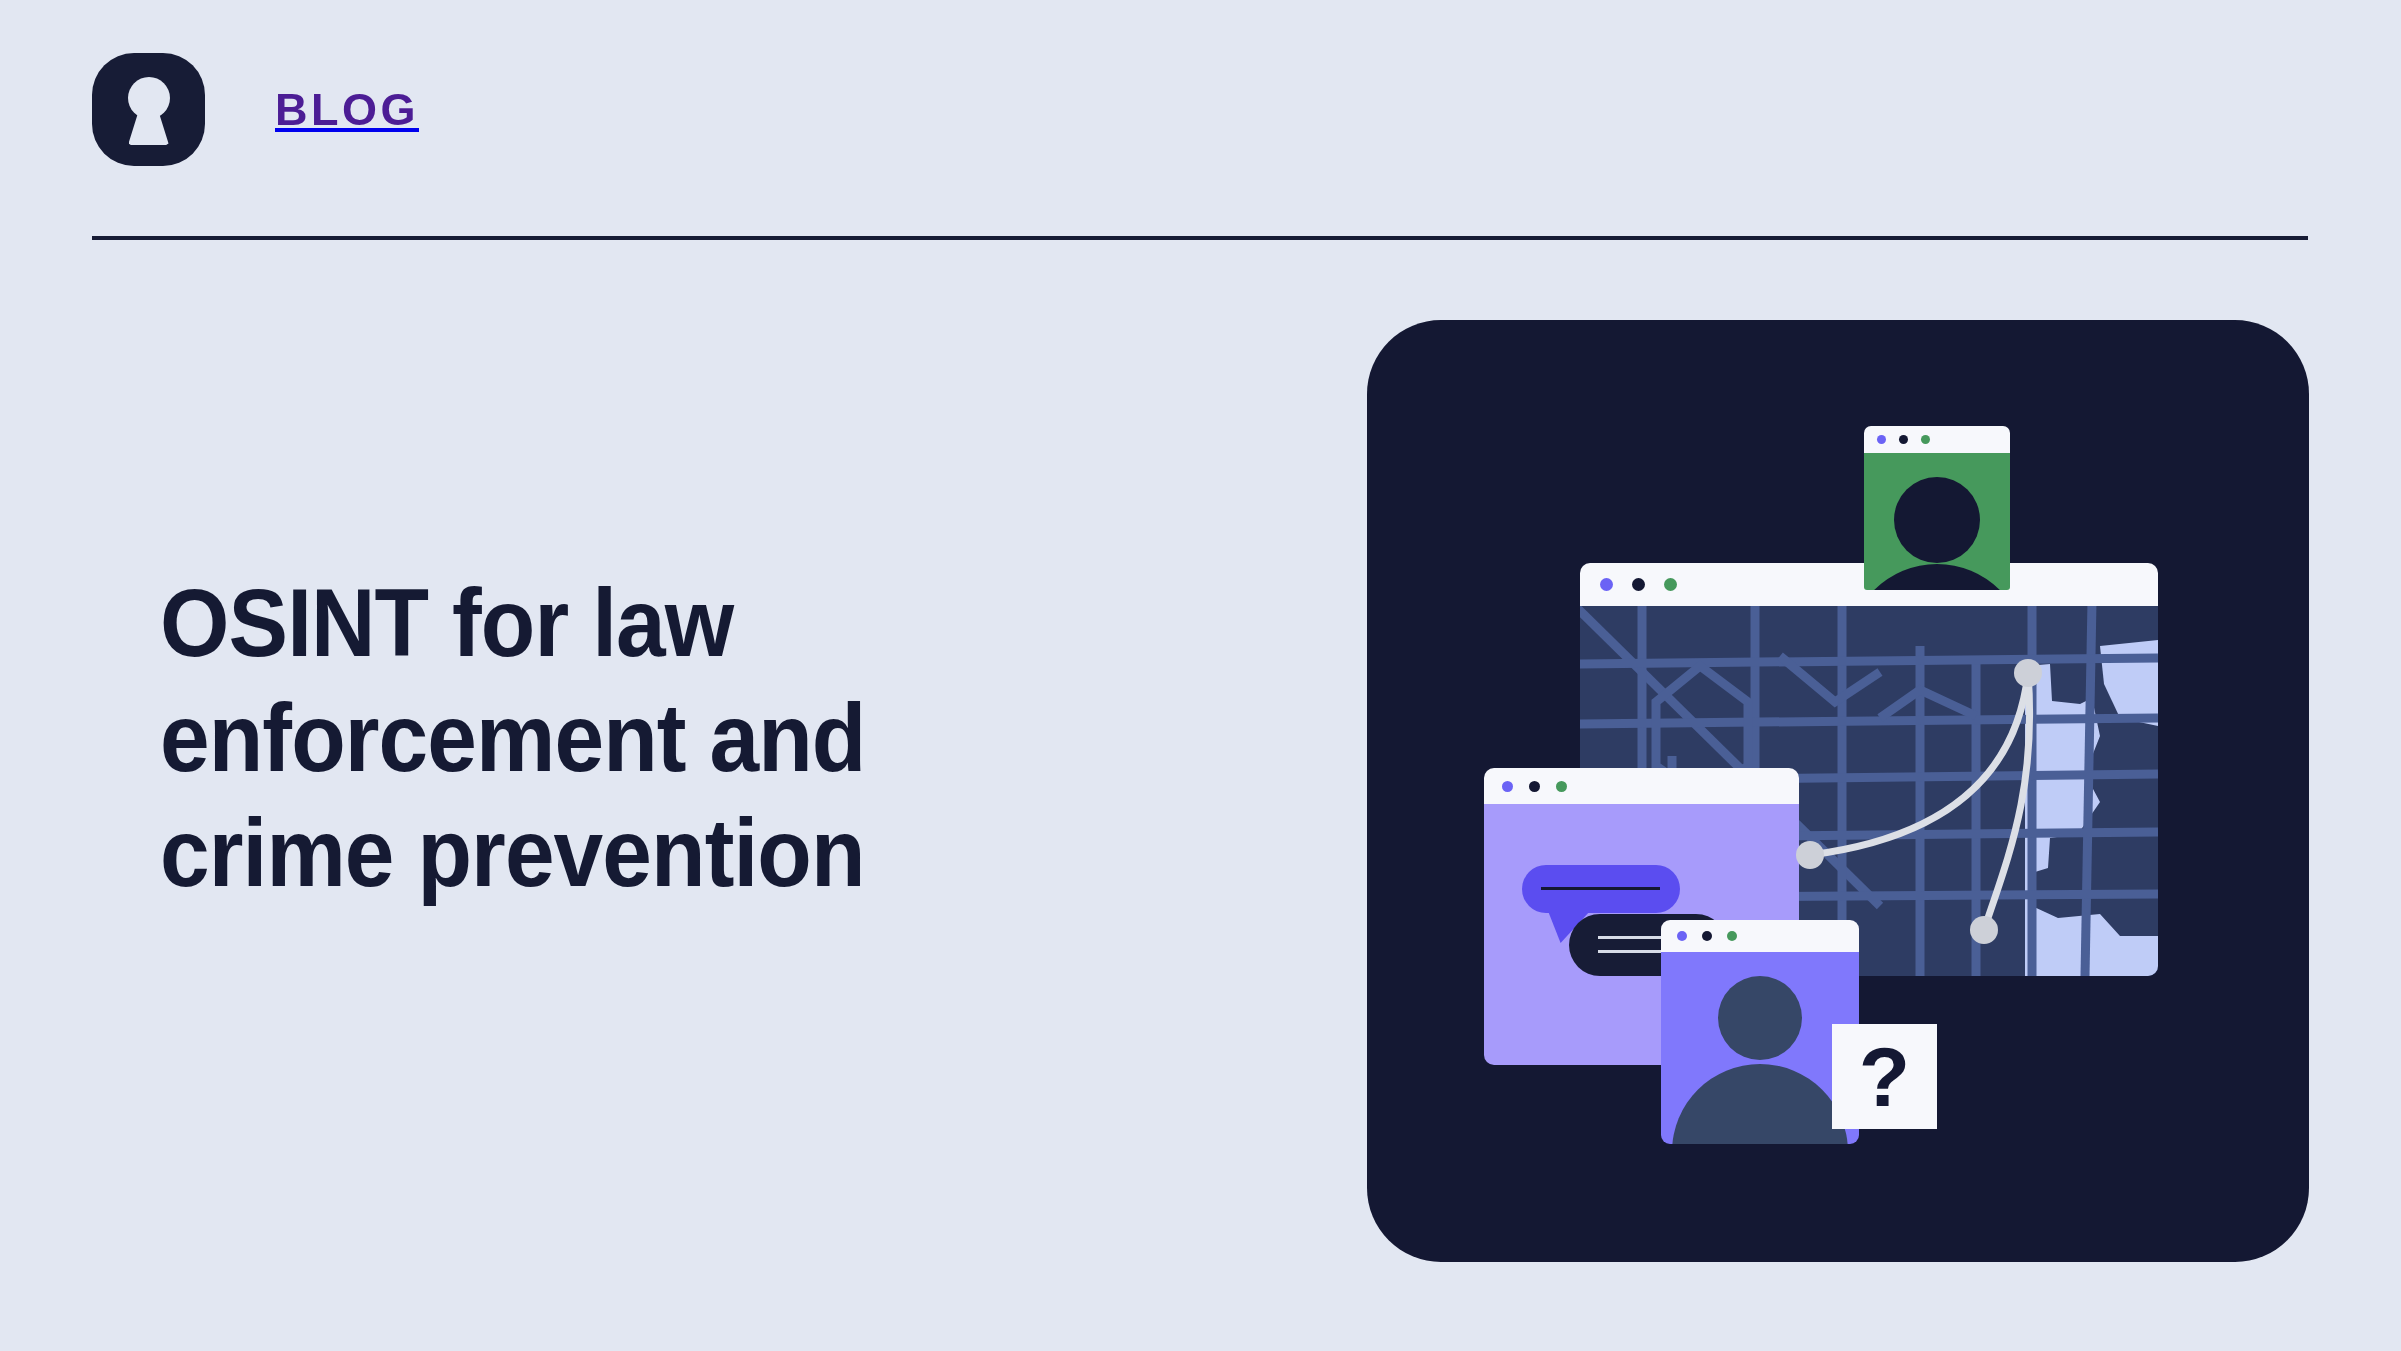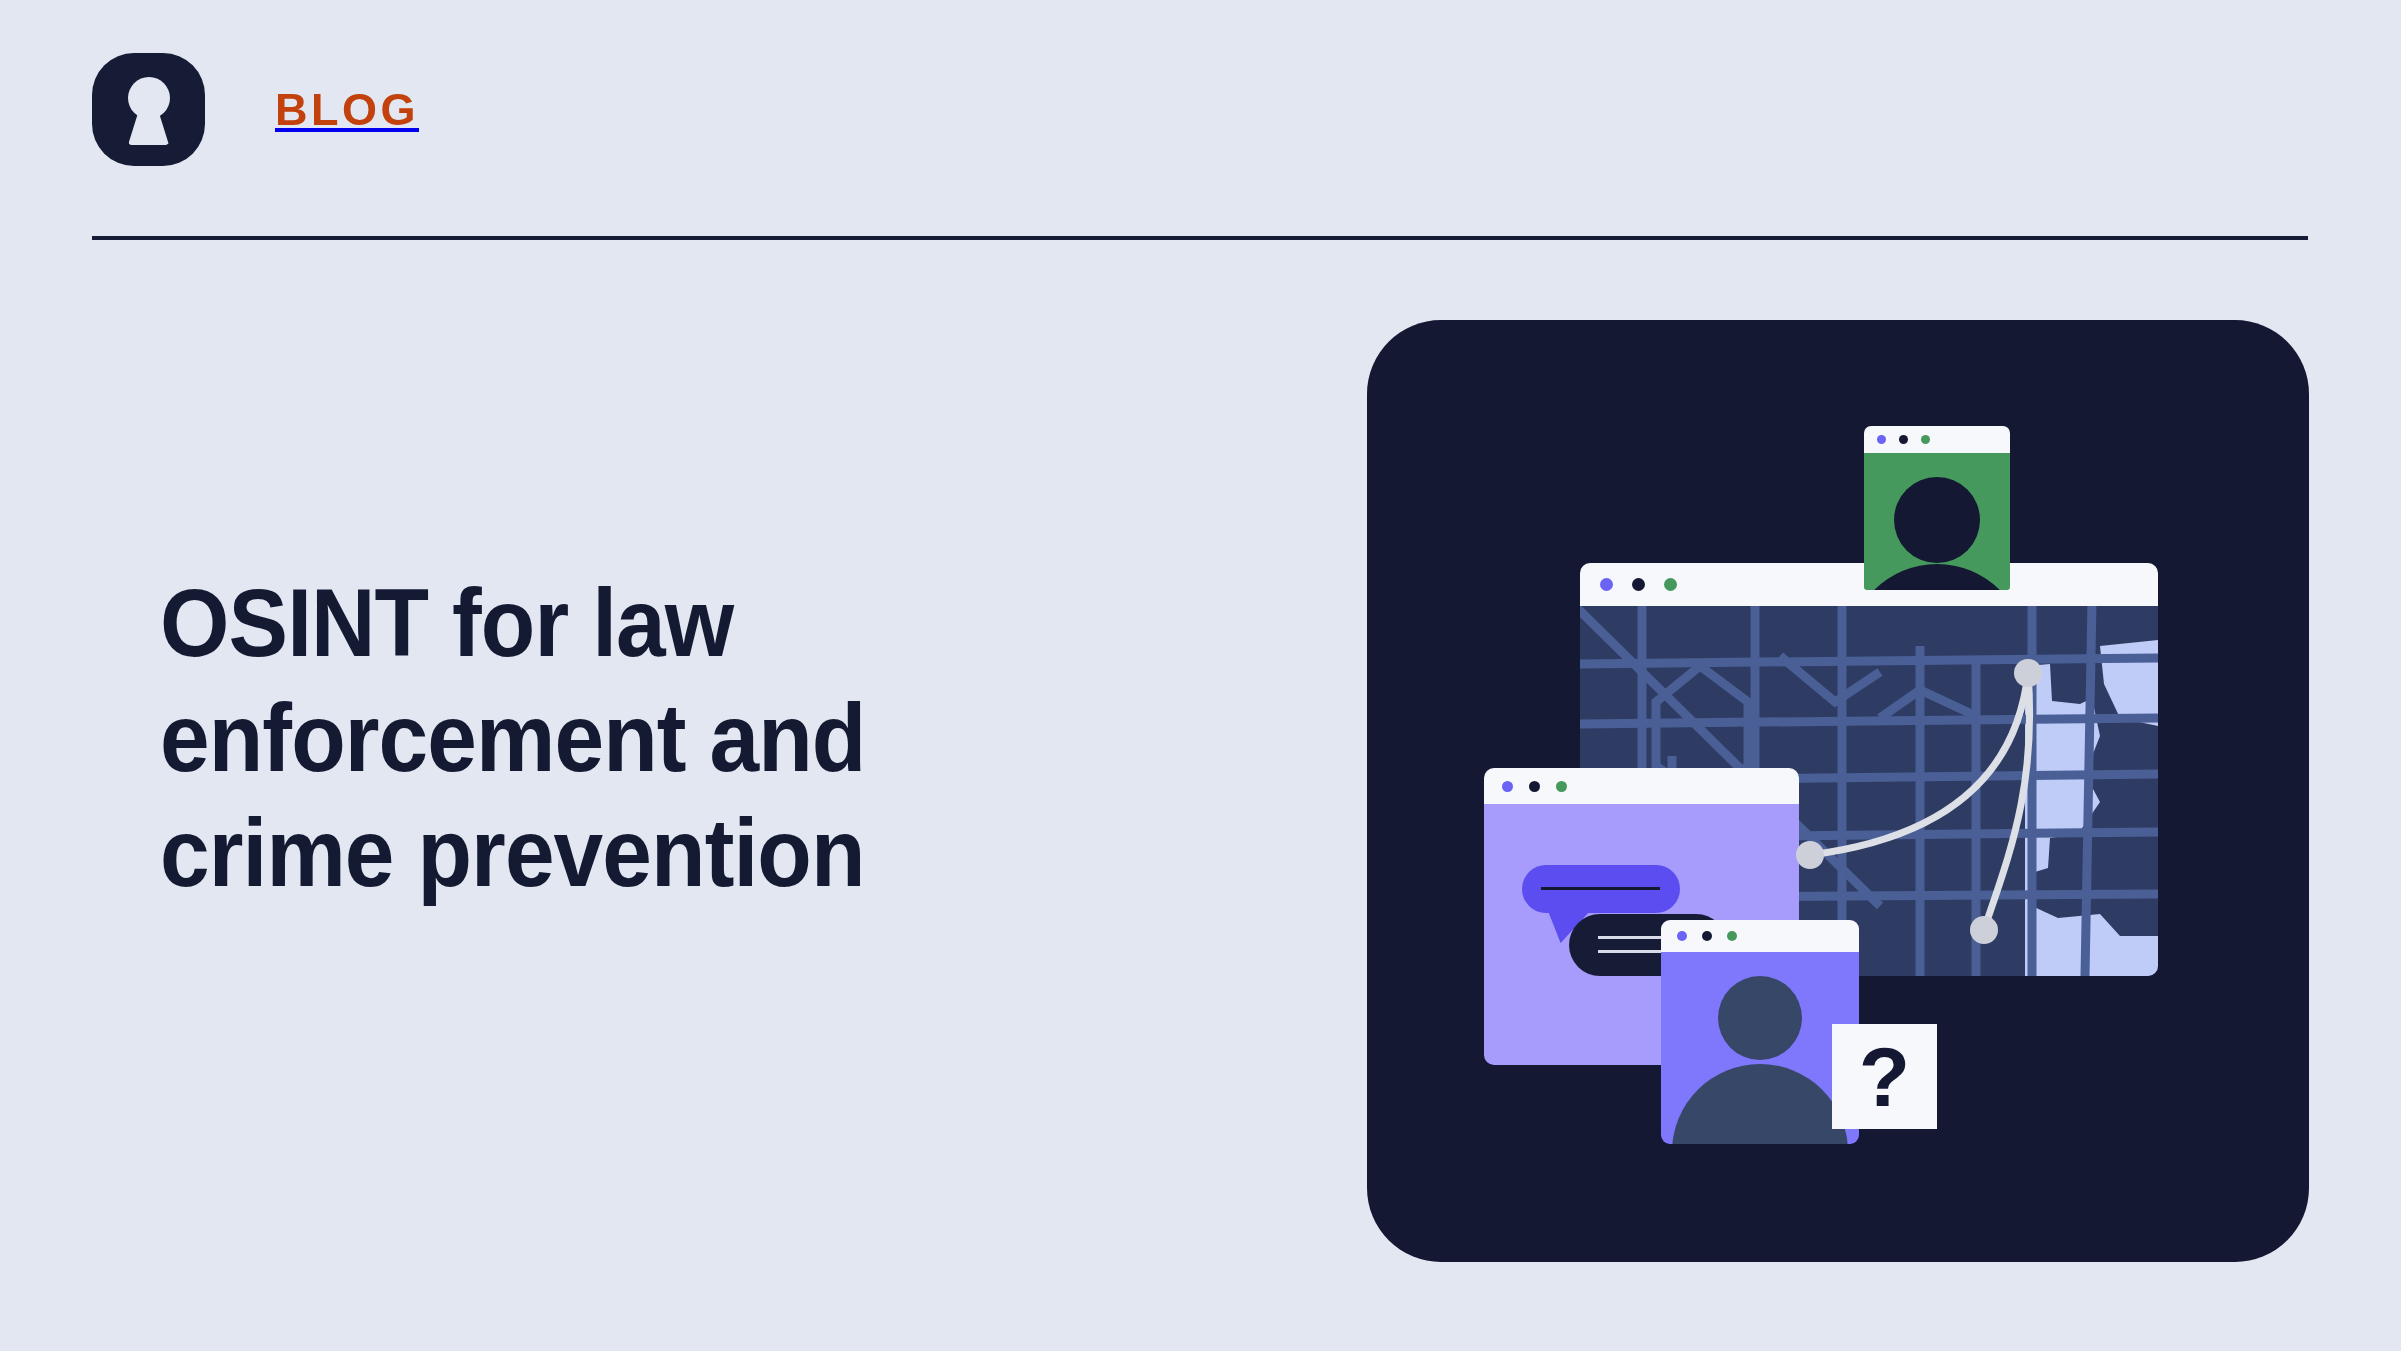--- a/index.html
+++ b/index.html
@@ -46,21 +46,21 @@
     left:50%; top:52px;
     transform:translateX(-50%);
     width:40px; height:40px;
     background:#e2e7f2;
     clip-path:polygon(30% 0%, 70% 0%, 100% 96%, 94% 100%, 6% 100%, 0% 96%);
   }
   #brand-label {
     font-size:45px;
     font-weight:bold;
     letter-spacing:3.5px;
-    color:#c2410c;
+    color:#4c1d95;
     line-height:1;
     white-space:nowrap;
   }
   #header-rule {
     position:absolute;
     left:0; bottom:0;
     width:2216px; height:4px;
     background:#171c36;
   }
 

